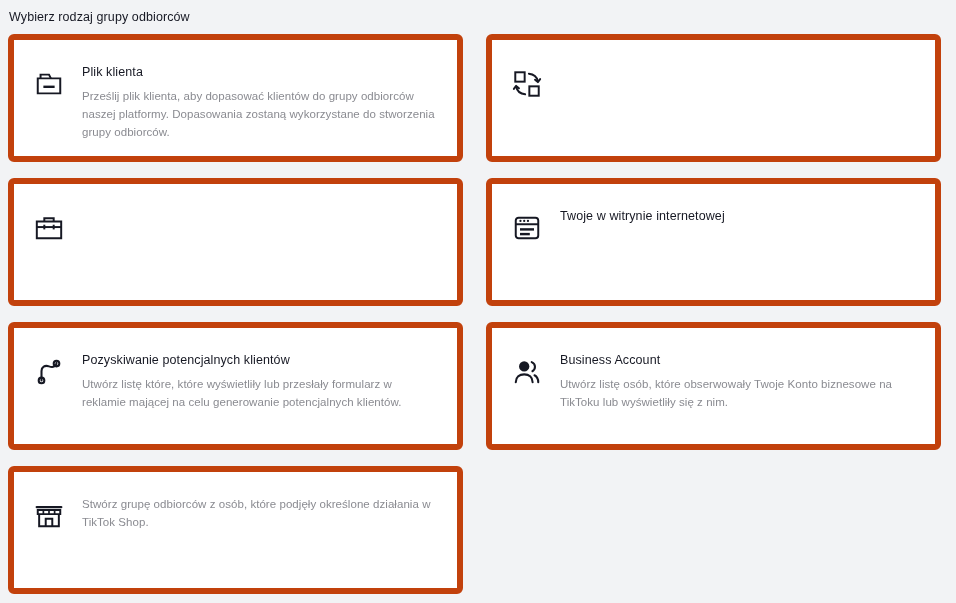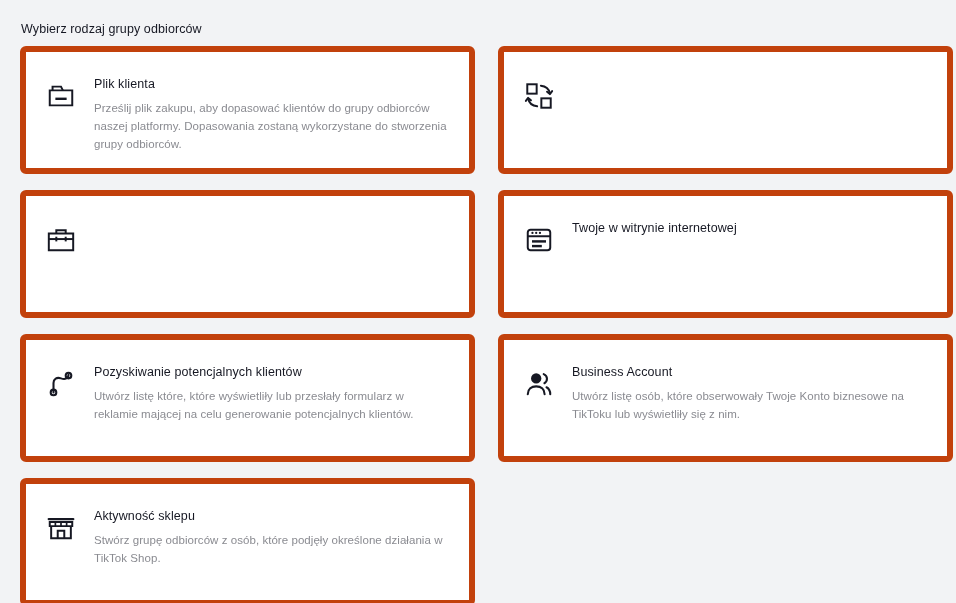--- a/index.html
+++ b/index.html
@@ -12,21 +12,21 @@
     background: #f2f3f5;
     font-family: "Liberation Sans", sans-serif;
     -webkit-font-smoothing: antialiased;
     overflow: hidden;
   }
 
   #audience-page {
     width: 956px;
     height: 603px;
     box-sizing: border-box;
-    padding: 12px;
+    padding: 0;
     position: relative;
   }
 
   .page-title {
     font-size: 12.5px;
     color: #161823;
     letter-spacing: 0.1px;
     padding: 9px 0 0 9px;
     line-height: 16px;
     font-weight: 400;
@@ -107,21 +107,21 @@
     <div class="audience-card">
       <span class="card-icon">
         <svg width="30" height="30" viewBox="0 0 32 32" fill="none" stroke="currentColor" stroke-width="2.1">
           <path d="M4 10 V26 H28 V10 Z"></path>
           <path d="M7 10 V6 H16 L18 10"></path>
           <path d="M10 19 H22" stroke-width="2.6"></path>
         </svg>
       </span>
       <div class="card-body">
         <div class="card-title">Plik klienta</div>
-        <div class="card-desc">Prześlij plik zakupu, aby dopasować klientów do grupy odbiorców naszej platformy. Dopasowania zostaną wykorzystane do stworzenia grupy odbiorców.</div>
+        <div class="card-desc">Prześlij plik klienta, aby dopasować klientów do grupy odbiorców naszej platformy. Dopasowania zostaną wykorzystane do stworzenia grupy odbiorców.</div>
       </div>
     </div>
 
     <div class="audience-card">
       <span class="card-icon">
         <svg width="30" height="30" viewBox="0 0 32 32" fill="none" stroke="currentColor" stroke-width="2.1">
           <rect x="3.5" y="3.5" width="10" height="10"></rect>
           <rect x="18.5" y="18.5" width="10" height="10"></rect>
           <path d="M18 5 C24 5.5 26.5 8 27.5 13" stroke-linecap="round"></path>
           <path d="M24.6 11.4 L27.6 14 L30 10.8" stroke-linecap="round" stroke-linejoin="round"></path>
@@ -195,19 +195,18 @@
           <path d="M3 6.5 H29" stroke-width="2.6" stroke-linecap="round"></path>
           <path d="M4 9.5 H28 V14 H4 Z"></path>
           <path d="M10 9.5 V14" stroke-width="1.8"></path>
           <path d="M16 9.5 V14" stroke-width="1.8"></path>
           <path d="M22 9.5 V14" stroke-width="1.8"></path>
           <path d="M5.5 14 V27 H26.5 V14"></path>
           <path d="M12.5 27 V19 H19.5 V27"></path>
         </svg>
       </span>
       <div class="card-body">
-        <div class="card-title">Aktywność sklepu</div>
         <div class="card-desc">Stwórz grupę odbiorców z osób, które podjęły określone działania w TikTok Shop.</div>
       </div>
     </div>
 
   </div>
 </div>
 
 </body></html>

